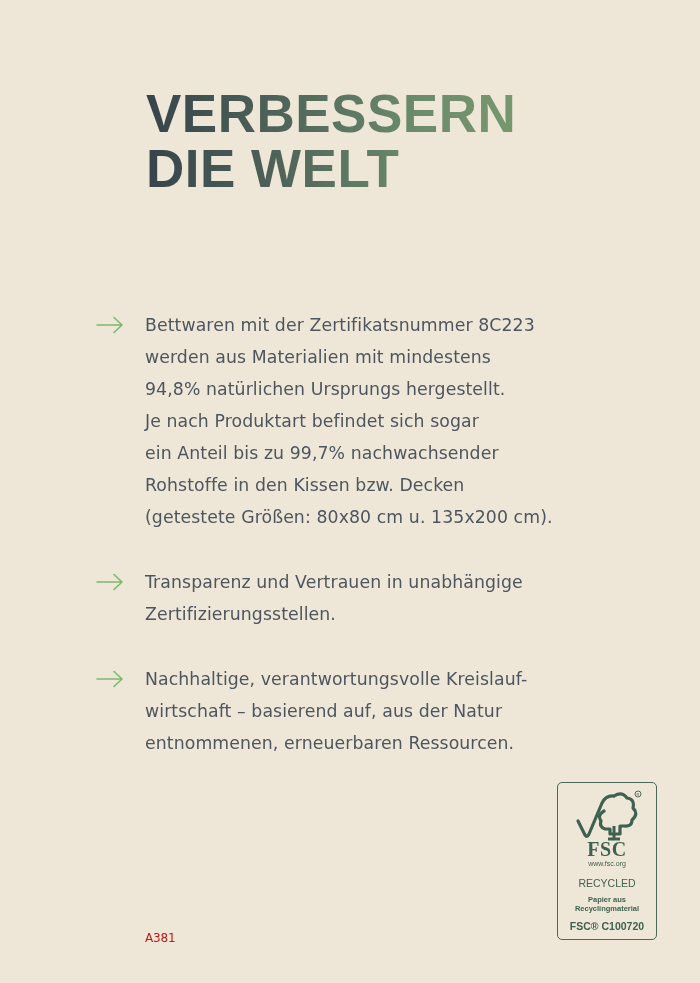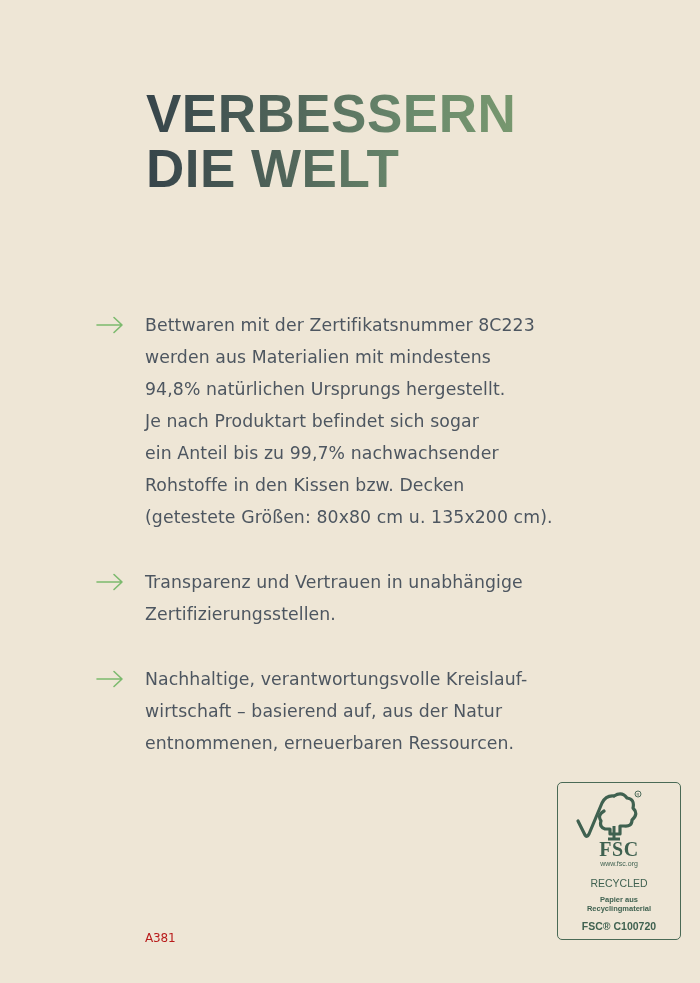--- a/index.html
+++ b/index.html
@@ -63,21 +63,21 @@
       left: 145px;
       top: 931px;
       font-size: 12px;
       color: #b91c1c;
       letter-spacing: -0.2px;
     }
     .fsc {
       position: absolute;
       left: 557px;
       top: 782px;
-      width: 124px;
+      width: 100px;
       height: 158px;
       border: 1.3px solid #4a6a56;
       border-radius: 5px;
       box-sizing: border-box;
       color: #3f6150;
       text-align: center;
       font-family: "Liberation Sans", sans-serif;
     }
     .fsc .tree { position: absolute; left: 14px; top: 6px; width: 72px; height: 56px; }
     .fsc .brand {

